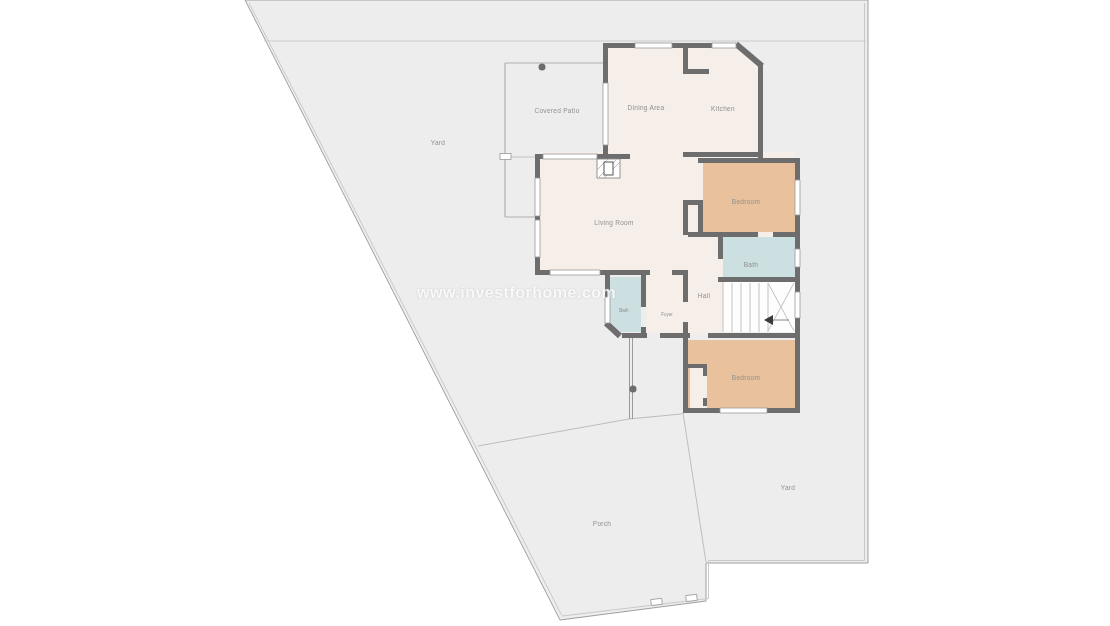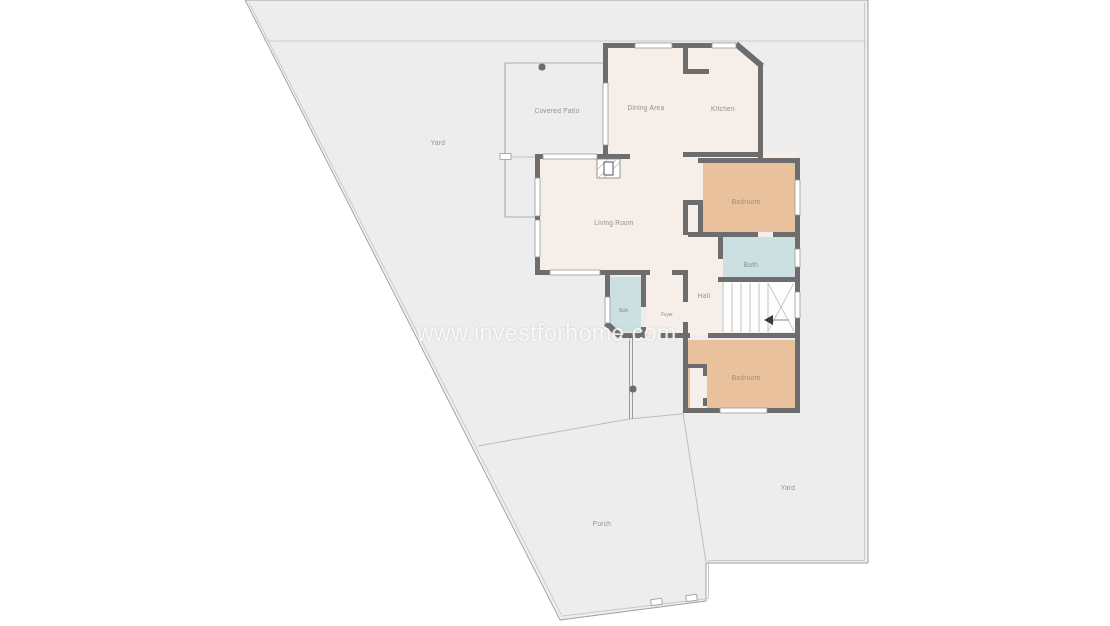--- a/index.html
+++ b/index.html
@@ -8,22 +8,22 @@
     font-family:"Liberation Sans", sans-serif;
   }
   #canvas svg{position:absolute;left:0;top:0;}
   .room-label{
     position:absolute;transform:translate(-50%,-50%);
     font-size:6.5px;color:#8f8f8f;letter-spacing:.3px;white-space:nowrap;
     font-family:"Liberation Sans", sans-serif;
   }
   .room-label.tiny{font-size:4.5px;letter-spacing:0;}
   .watermark{
-    position:absolute;left:417px;top:320px;
-    font-size:23px;font-weight:normal;letter-spacing:.5px;white-space:nowrap;
+    position:absolute;left:417px;top:284px;
+    font-size:16px;font-weight:bold;letter-spacing:.5px;white-space:nowrap;
     color:rgba(255,255,255,.85);
     text-shadow:0 0 2px rgba(170,170,170,.55);
     font-family:"Liberation Sans", sans-serif;
   }
 </style>
 </head>
 <body>
 
 <div id="canvas">
 

